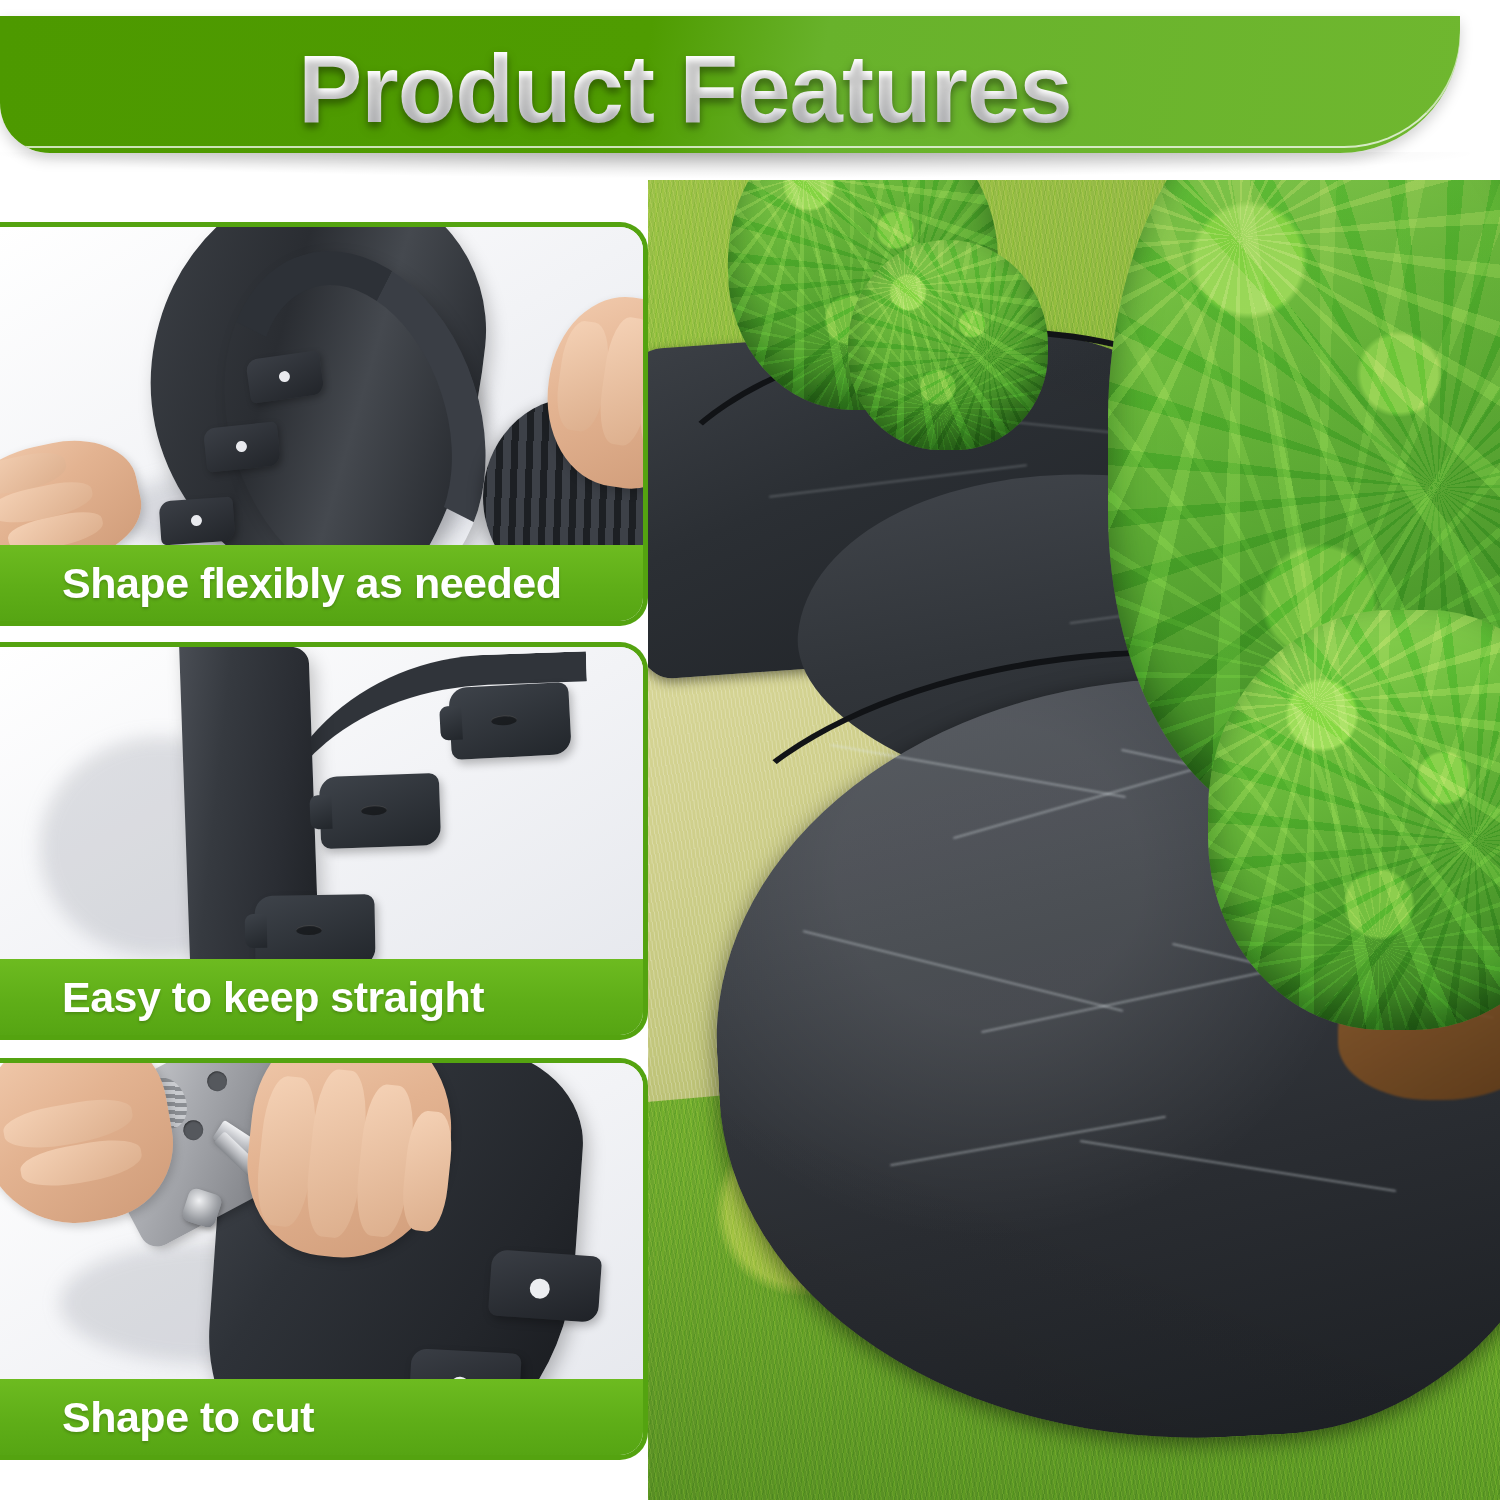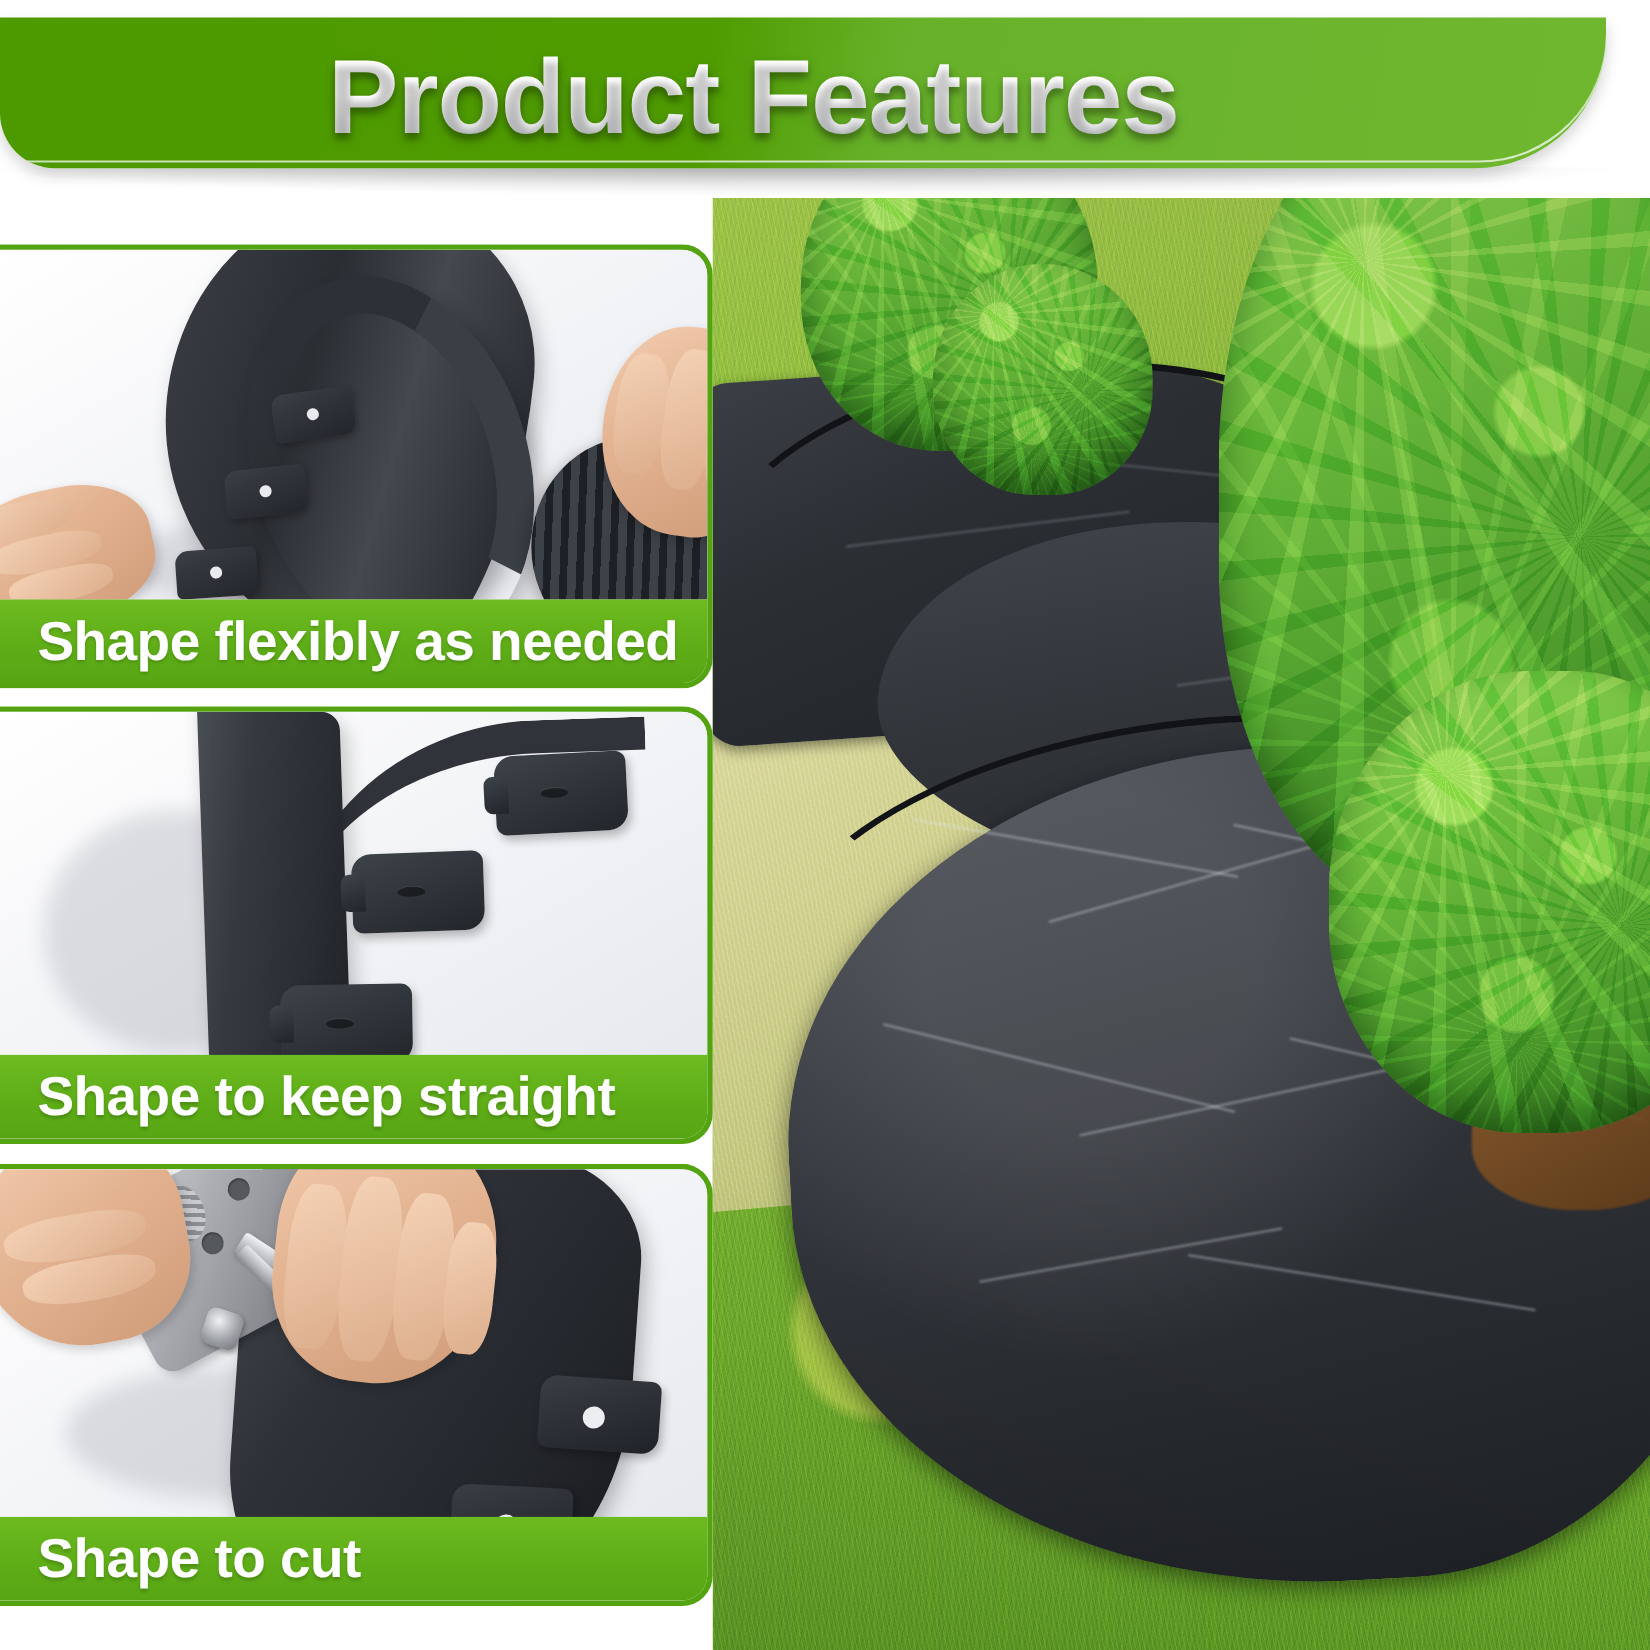--- a/index.html
+++ b/index.html
@@ -188,24 +188,24 @@
   .caption-band {
     position:absolute;
     left:0; right:0; bottom:0;
     height:76px;
     background:linear-gradient(180deg,#6dbb20 0%, #5fae18 55%, #56a513 100%);
     display:flex;
     align-items:center;
   }
   .caption-text {
     color:#ffffff;
-    font-size:50px;
+    font-size:43px;
     font-weight:bold;
     letter-spacing:-0.5px;
-    padding-left:34px;
+    padding-left:62px;
     text-shadow:0 2px 3px rgba(0,0,0,.18);
     white-space:nowrap;
   }
 
   
   .p1-strip-curve {
     position:absolute;
     left:150px; top:-50px;
     width:330px; height:420px;
     background:linear-gradient(100deg,#3a3e44 0%, #2a2d32 38%, #45494f 62%, #22252a 100%);
@@ -513,21 +513,21 @@
     <div class="feature-block fb2">
       <div class="photo-area">
         <div class="shadow-soft" style="left:40px;top:90px;width:240px;height:220px;"></div>
         <div class="p2-fin"></div>
         <div class="p2-strip"></div>
         <div class="p2-tab q1"></div>
         <div class="p2-tab q2"></div>
         <div class="p2-tab q3"></div>
       </div>
       <div class="caption-band">
-        <span class="caption-text">Shape to keep straight</span>
+        <span class="caption-text">Easy to keep straight</span>
       </div>
     </div>
 
     <div class="feature-block fb3">
       <div class="photo-area">
         <div class="shadow-soft" style="left:60px;top:180px;width:300px;height:120px;"></div>
         <div class="p3-strip"></div>
         <div class="p3-tab r1"></div>
         <div class="p3-tab r2"></div>
 

